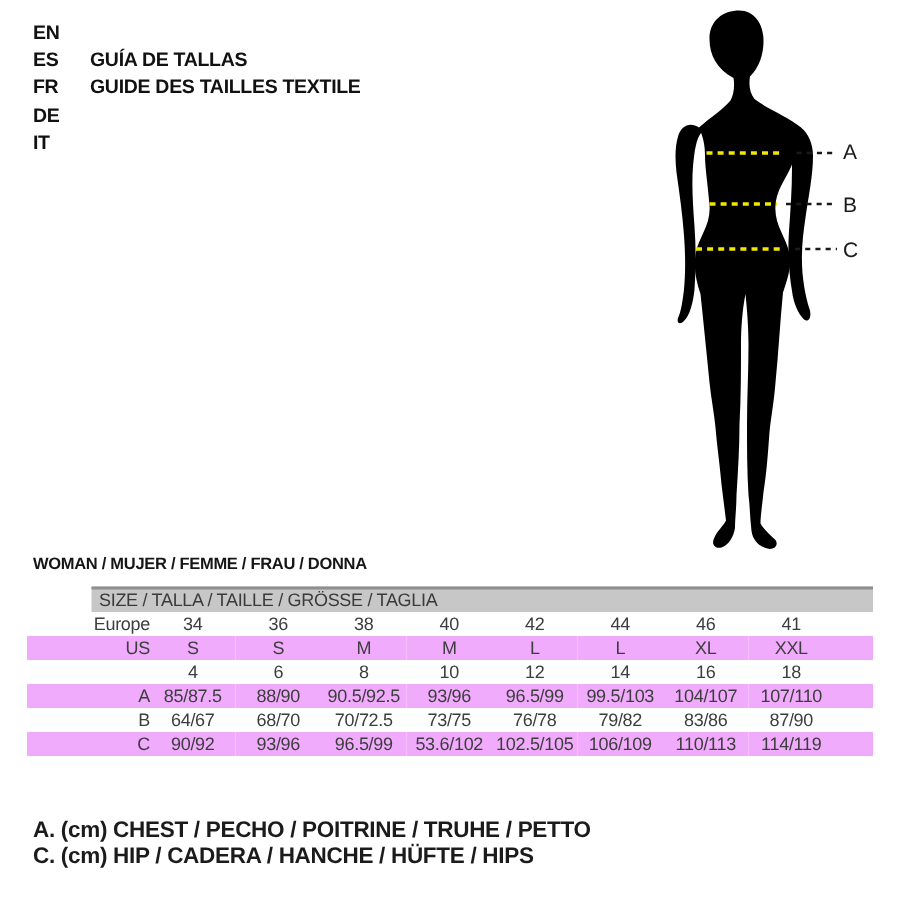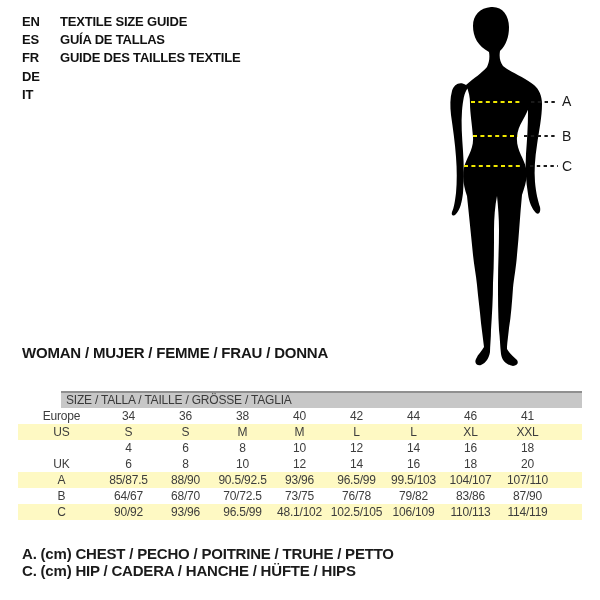--- a/index.html
+++ b/index.html
@@ -15,46 +15,45 @@
   .langs li{display:flex;height:18.4px;align-items:center;font-weight:bold;font-size:13px;color:#111;letter-spacing:-0.2px;}
   .langs .code{width:38px;flex:0 0 38px;}
   .langs .lbl{white-space:nowrap;}
 
   
   .figure{position:absolute;left:430px;top:0;width:170px;height:385px;}
   .figure svg{position:absolute;left:0;top:0;}
   .fig-label{position:absolute;left:132px;font-size:14px;color:#1a1a1a;font-weight:400;width:16px;text-align:left;}
 
   
-  .woman-title{position:absolute;left:22px;top:344px;font-size:15px;font-weight:bold;color:#161616;letter-spacing:-0.2px;white-space:nowrap;}
+  .woman-title{position:absolute;left:22px;top:370px;font-size:11px;font-weight:bold;color:#161616;letter-spacing:-0.2px;white-space:nowrap;}
 
   
   .table-wrap{position:absolute;left:18px;top:391px;width:564px;}
   .thead{
     height:15px;line-height:15px;background:#c7c7c7;border-top:2px solid #8f8f8f;
     font-size:12px;color:#3a3a3a;padding-left:5px;letter-spacing:-0.2px;margin-left:43px;
   }
   table.sizes{border-collapse:collapse;table-layout:fixed;width:564px;font-size:12px;color:#3d3d3d;}
   table.sizes td{height:16px;padding:0;text-align:center;white-space:nowrap;letter-spacing:-0.2px;}
-  table.sizes td.rowlabel{text-align:center;padding-left:5px;}
-  table.sizes tr.striped td{background:#fef9c3;}
+  table.sizes td.rowlabel{text-align:right;padding-left:5px;}
+  table.sizes tr.striped td{background:#f0abfc;}
 
   
   .legend{position:absolute;left:22px;top:545px;}
   .legend div{font-size:15px;font-weight:bold;color:#1b1b1b;line-height:17.2px;letter-spacing:-0.2px;white-space:nowrap;}
 </style>
 </head>
 <body>
 
 <div class="canvas">
 
   <ul class="langs" id="langs">
       <li>
         <span class="code">EN</span>
-        <span class="lbl">TEXTILE SIZE GUIDE</span>
       </li>
       <li>
         <span class="code">ES</span>
         <span class="lbl">GUÍA DE TALLAS</span>
       </li>
       <li>
         <span class="code">FR</span>
         <span class="lbl">GUIDE DES TAILLES TEXTILE</span>
       </li>
       <li>
@@ -196,32 +195,20 @@
             <td>4</td>
             <td>6</td>
             <td>8</td>
             <td>10</td>
             <td>12</td>
             <td>14</td>
             <td>16</td>
             <td>18</td>
             <td></td>
           </tr>
-          <tr>
-            <td class="rowlabel">UK</td>
-            <td>6</td>
-            <td>8</td>
-            <td>10</td>
-            <td>12</td>
-            <td>14</td>
-            <td>16</td>
-            <td>18</td>
-            <td>20</td>
-            <td></td>
-          </tr>
           <tr class="striped">
             <td class="rowlabel">A</td>
             <td>85/87.5</td>
             <td>88/90</td>
             <td>90.5/92.5</td>
             <td>93/96</td>
             <td>96.5/99</td>
             <td>99.5/103</td>
             <td>104/107</td>
             <td>107/110</td>
@@ -237,21 +224,21 @@
             <td>79/82</td>
             <td>83/86</td>
             <td>87/90</td>
             <td></td>
           </tr>
           <tr class="striped">
             <td class="rowlabel">C</td>
             <td>90/92</td>
             <td>93/96</td>
             <td>96.5/99</td>
-            <td>48.1/102</td>
+            <td>53.6/102</td>
             <td>102.5/105</td>
             <td>106/109</td>
             <td>110/113</td>
             <td>114/119</td>
             <td></td>
           </tr>
         </tbody>
     </table>
   </div>
 

